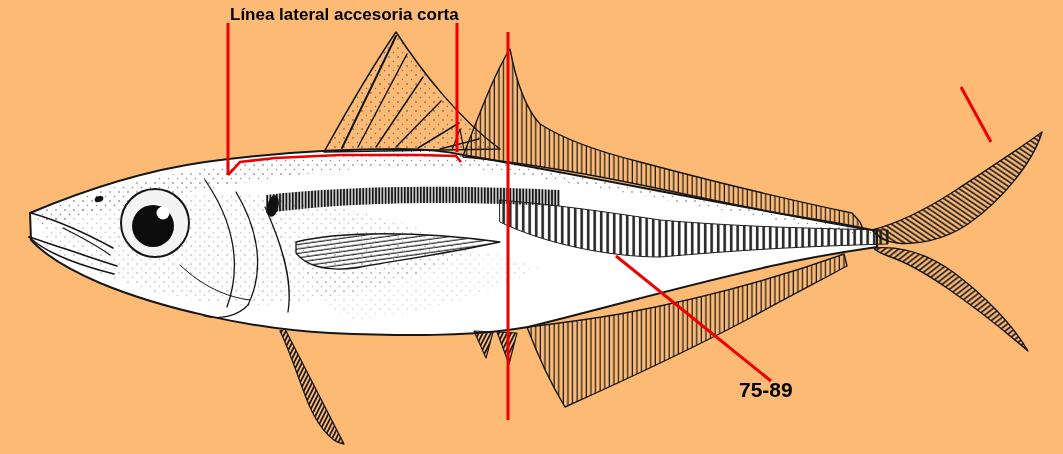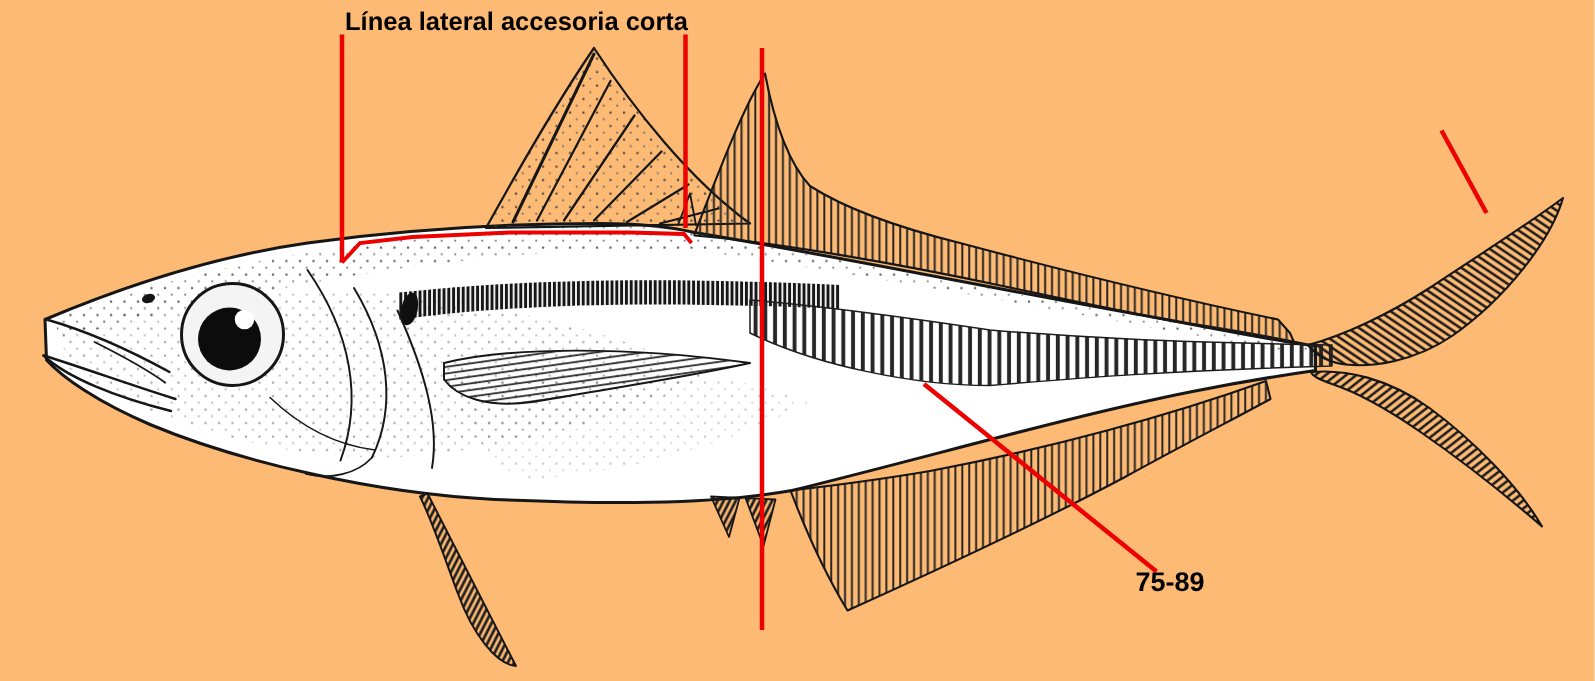--- a/index.html
+++ b/index.html
@@ -14,21 +14,21 @@
   .stage svg{position:absolute;left:0;top:0;}
   .lbl{
     position:absolute;
     font-weight:bold;
     color:#000000;
     white-space:nowrap;
     line-height:1;
   }
   #lbl-lateral{left:230px;top:6px;font-size:17px;}
   #lbl-amarillo{left:902px;top:52px;font-size:26px;}
-  #lbl-count{left:757px;top:379px;font-size:18px;}
+  #lbl-count{left:739px;top:379px;font-size:21px;}
 </style>
 </head>
 <body>
 
 <div class="stage">
 
   <svg width="1063" height="454" viewBox="0 0 1063 454">
     <defs>
       <pattern id="stip" width="9" height="9" patternUnits="userSpaceOnUse">
         <circle cx="2" cy="3" r="0.8" fill="#4a4a4a"></circle>

